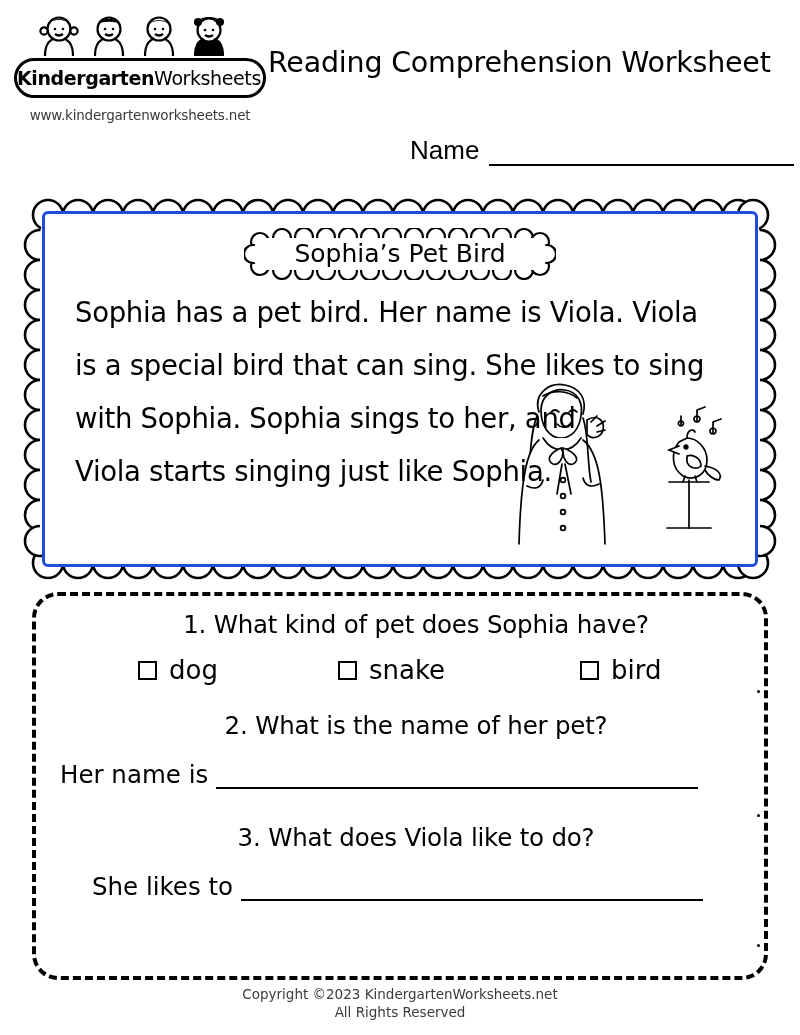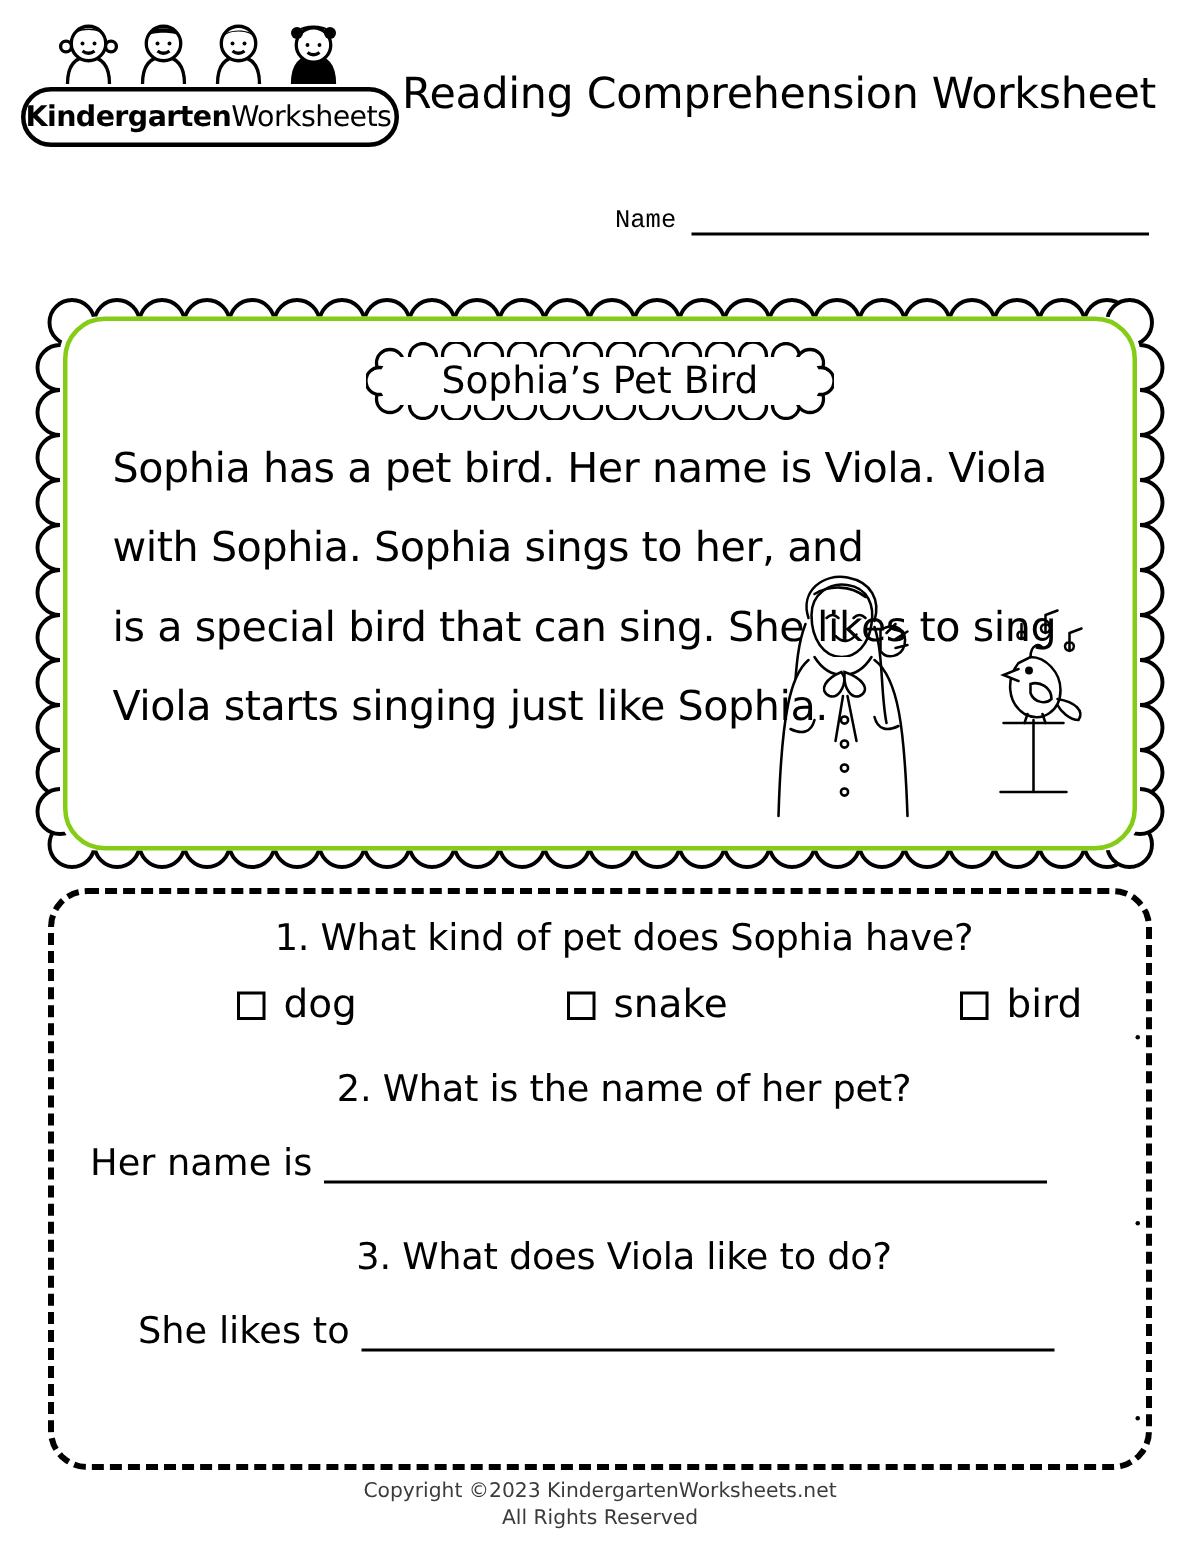--- a/index.html
+++ b/index.html
@@ -87,22 +87,22 @@
 
   .name-row {
     position: absolute;
     left: 410px;
     top: 135px;
     display: flex;
     align-items: flex-end;
     gap: 10px;
   }
   .name-label {
-    font-family: Liberation Mono, monospace;
-    font-size: 17px;
+    font-family: Liberation Sans, sans-serif;
+    font-size: 26px;
   }
   .name-line {
     width: 305px;
     border-bottom: 2px solid #000;
     height: 22px;
   }
 
   
   .story-wrap {
     position: absolute;
@@ -117,22 +117,22 @@
     inset: 0;
   }
   .scallop svg { display: block; }
 
   .story-inner {
     position: absolute;
     left: 20px;
     top: 18px;
     right: 20px;
     bottom: 18px;
-    border: 3px solid #84cc16;
-    border-radius: 28px;
+    border: 3px solid #1d4ed8;
+    border-radius: 6px;
     background: #fff;
     padding: 14px 30px 10px 30px;
   }
 
   .story-title-badge {
     width: 312px;
     margin: 0 auto 6px auto;
     height: 52px;
     position: relative;
   }
@@ -201,21 +201,20 @@
     margin: 16px 0 0 0;
     padding-left: 78px;
     gap: 0;
   }
   .choice {
     display: flex;
     align-items: center;
     gap: 12px;
     font-family: "DejaVu Sans", sans-serif;
     font-size: 26px;
-    margin-left: 20px;
   }
   .choice:nth-child(1) { width: 200px; }
   .choice:nth-child(2) { width: 242px; }
   .box {
     width: 19px;
     height: 19px;
     border: 2px solid #000;
     display: inline-block;
   }
 
@@ -327,20 +326,21 @@
               <circle cx="19" cy="16" r="1.3" fill="#000" stroke="none"></circle>
               <circle cx="27" cy="16" r="1.3" fill="#000" stroke="none"></circle>
               <path d="M19 21 Q23 24 27 21"></path>
             </g>
           </svg>
         </span>
       </div>
       <div class="logo-bar">
         <div class="logo-bar-text"><span>Kindergarten</span><span class="thin">Worksheets.net</span></div>
       </div>
+      <div class="logo-url">www.kindergartenworksheets.net</div>
     </div>
 
     <div class="worksheet-title">Reading Comprehension Worksheet</div>
 
     <div class="name-row">
       <span class="name-label">Name</span>
       <span class="name-line"></span>
     </div>
   </div>
 
@@ -533,22 +533,22 @@
 
             <path d="M214 34 l0 12 M214 34 l8 -3 M214 46 a3 3 0 1 0 -0.1 0"></path>
             <path d="M230 46 l0 12 M230 46 l8 -3 M230 58 a3 3 0 1 0 -0.1 0"></path>
             <path d="M198 40 l0 10 M198 50 a2.6 2.6 0 1 0 -0.1 0"></path>
           </g>
         </svg>
       </div>
 
       <div class="story-text">
         <p>Sophia has a pet bird. Her name is Viola. Viola</p>
+        <p>is a special bird that can sing. She likes to sing</p>
         <p>with Sophia. Sophia sings to her, and</p>
-        <p>is a special bird that can sing. She likes to sing</p>
         <p>Viola starts singing just like Sophia.</p>
       </div>
     </div>
   </div>
 
   <div class="q-wrap">
     <div class="q-dashed"></div>
     <div class="q-inner">
 
       <div class="q-block">

